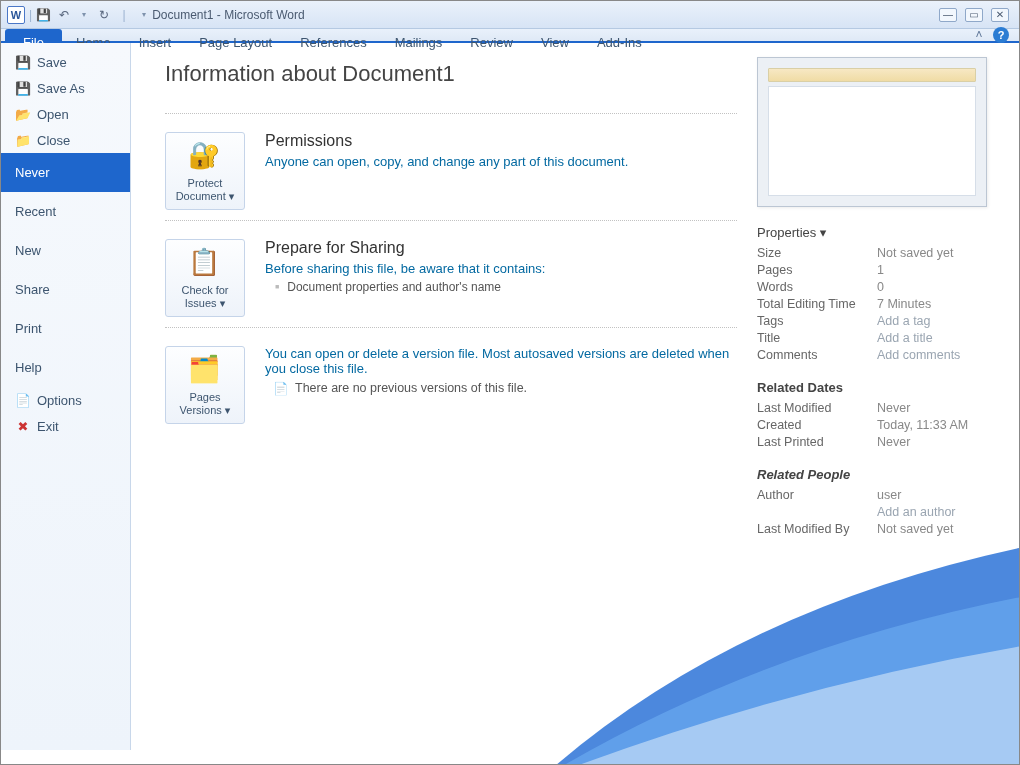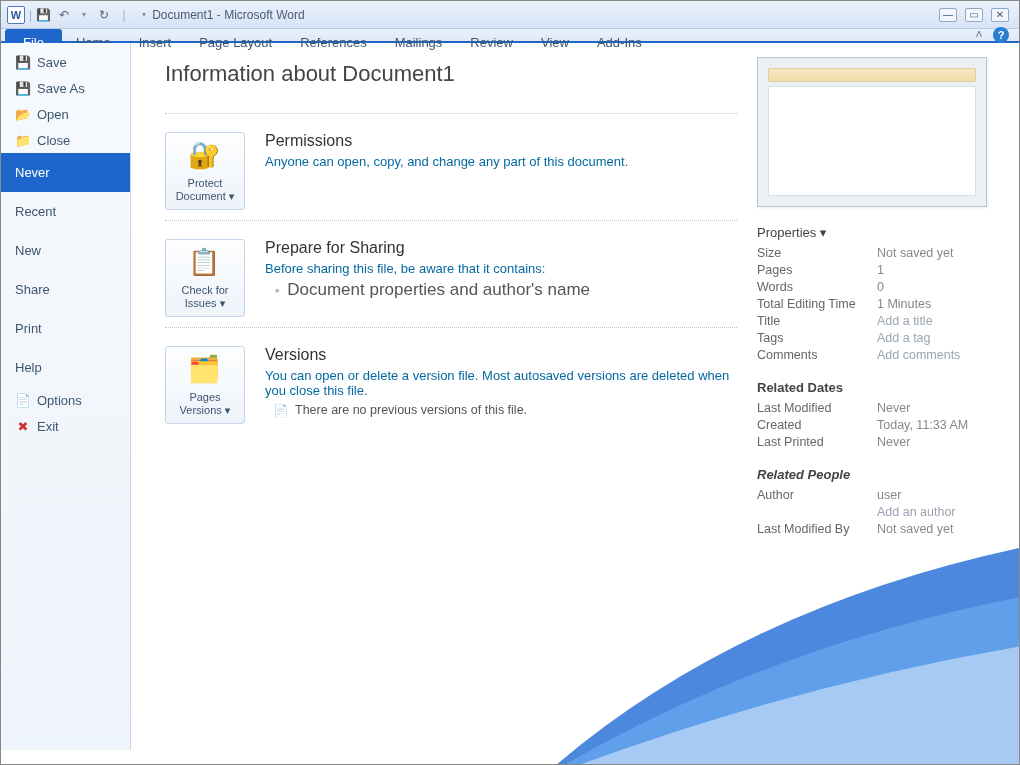--- a/index.html
+++ b/index.html
@@ -34,21 +34,21 @@
 
 .maincol { flex:1; padding:18px 20px 0 34px; color:#444; overflow:hidden; position:relative; }
 .maincol h1 { font-size:22px; font-weight:normal; color:#444; margin-bottom:26px; }
 .hr { border:none; border-top:1px dotted #c2c2c2; margin:10px 0 18px; }
 .section { display:flex; gap:20px; margin-bottom:10px; }
 .bigbtn { width:80px; height:78px; border:1px solid #c5d4e9; border-radius:3px; background:linear-gradient(#fdfeff,#eef3fa); display:flex; flex-direction:column; align-items:center; justify-content:center; font-size:11px; color:#3d556f; text-align:center; line-height:1.2; padding:4px; cursor:pointer; }
 .bigbtn .bic { width:34px; height:34px; margin-bottom:4px; display:flex; align-items:center; justify-content:center; font-size:26px; }
 .secbody { flex:1; font-size:13px; }
 .secbody h2 { font-size:16px; font-weight:normal; color:#333; margin-bottom:4px; }
 .secbody p { color:#0369a1; margin-bottom:4px; }
-.secbody ul { list-style:none; padding-left:10px; color:#555; font-size:17px; }
+.secbody ul { list-style:none; padding-left:10px; color:#555; font-size:12px; }
 .secbody li:before { content:"■"; color:#bbb; font-size:7px; margin-right:8px; vertical-align:2px; }
 .secbody .noversions { display:flex; align-items:center; gap:6px; padding-left:8px; color:#555; font-size:12.5px; }
 .verico { width:16px; height:16px; display:inline-flex; align-items:center; justify-content:center; }
 
 
 .proppanel { width:262px; padding:14px 14px 8px 0; font-size:12.5px; color:#555; }
 .thumb { width:230px; height:150px; border:1px solid #bcc6d3; background:#ecf0f5; padding:10px; display:flex; flex-direction:column; box-shadow:1px 1px 3px rgba(0,0,0,.08); }
 .thumb .trib { height:14px; background:linear-gradient(#f7e8c4,#f0dca5); border:1px solid #d9cfa6; margin-bottom:4px; border-radius:1px; }
 .thumb .tpage { flex:1; background:#fff; border:1px solid #d6dee8; }
 .prophead { color:#444; font-size:13px; margin:18px 0 6px; }
@@ -176,21 +176,20 @@
       </div>
     </div>
     <hr class="hr">
 
     <div class="section">
       <div class="bigbtn">
         <div class="bic">🗂️</div>
         <div>Pages Versions ▾</div>
       </div>
       <div class="secbody">
-        <h2>Versions</h2>
         <p>You can open or delete a version file. Most autosaved versions are deleted when you close this file.</p>
         <div class="noversions">
           <span class="verico">📄</span>
           <span>There are no previous versions of this file.</span>
         </div>
       </div>
     </div>
   </div>
 
   <div class="proppanel">
@@ -206,29 +205,29 @@
     <div class="proprow">
         <div class="pk">Pages</div>
         <div class="pv">1</div>
       </div>
     <div class="proprow">
         <div class="pk">Words</div>
         <div class="pv">0</div>
       </div>
     <div class="proprow">
         <div class="pk">Total Editing Time</div>
-        <div class="pv">1 Minutes</div>
+        <div class="pv">7 Minutes</div>
+      </div>
+    <div class="proprow">
+        <div class="pk">Tags</div>
+        <div class="pv add">Add a tag</div>
       </div>
     <div class="proprow">
         <div class="pk">Title</div>
         <div class="pv add">Add a title</div>
-      </div>
-    <div class="proprow">
-        <div class="pk">Tags</div>
-        <div class="pv add">Add a tag</div>
       </div>
     <div class="proprow">
         <div class="pk">Comments</div>
         <div class="pv add">Add comments</div>
       </div>
 
     <div class="prophead" style="font-weight:600;">Related Dates</div>
     <div class="proprow">
         <div class="pk">Last Modified</div>
         <div class="pv">Never</div>

